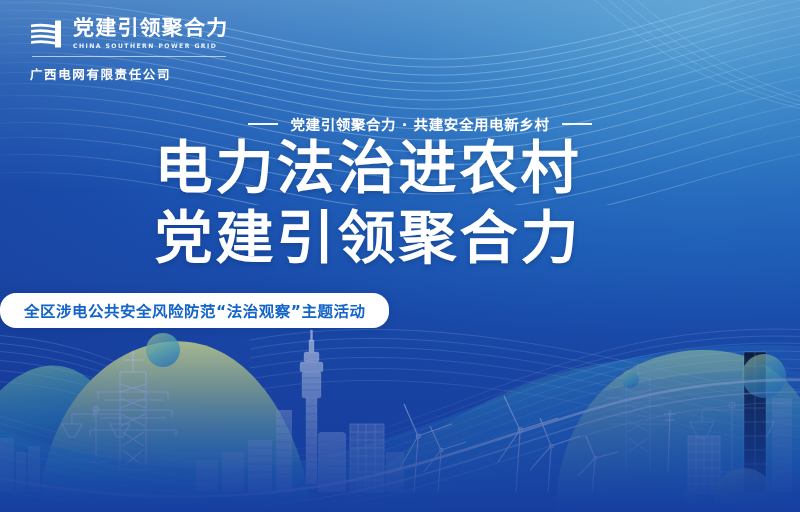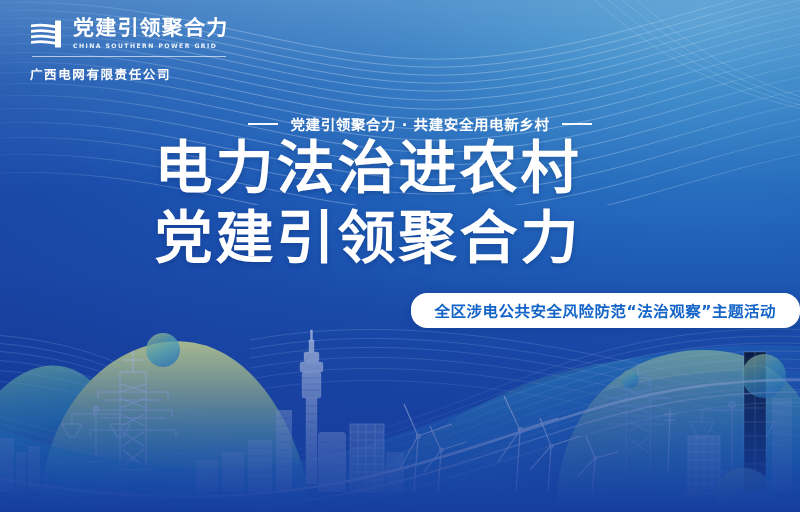--- a/index.html
+++ b/index.html
@@ -102,21 +102,21 @@
     letter-spacing:3px;
     line-height:1.13;
     white-space:nowrap;
     text-shadow:0 2px 5px rgba(8,36,96,.30);
   }
   .hl-line.l2{margin-top:4px;}
 
   
   .pill-wrap{
     position:absolute;left:0;top:293px;width:800px;
-    display:flex;justify-content:flex-end;
+    display:flex;justify-content:flex-start;
   }
   .pill{
     background:#ffffff;
     color:#1565c8;
     font-size:15.5px;
     font-weight:700;
     letter-spacing:.5px;
     padding:6px 24px 7px;
     border-radius:16px;
     white-space:nowrap;

